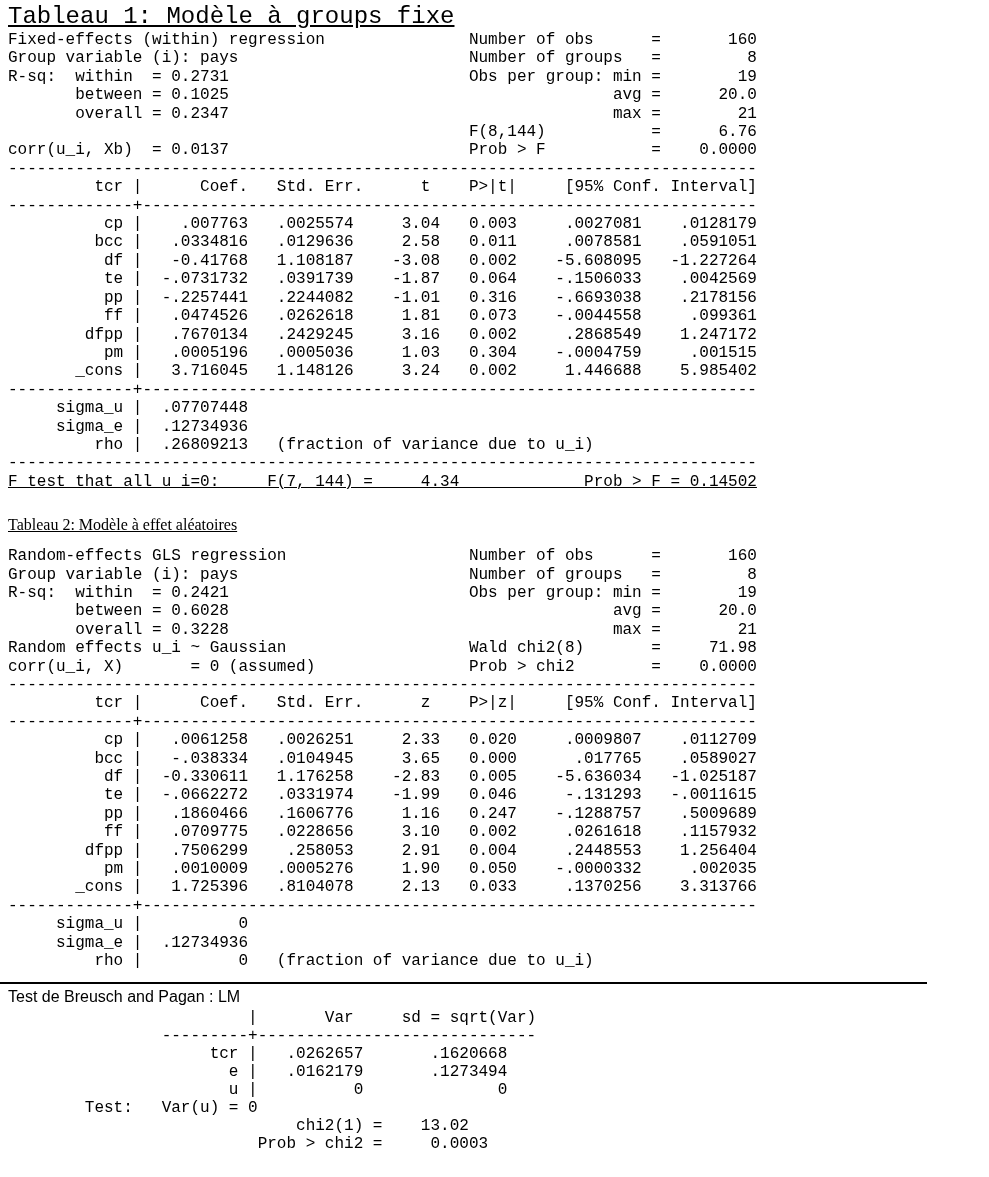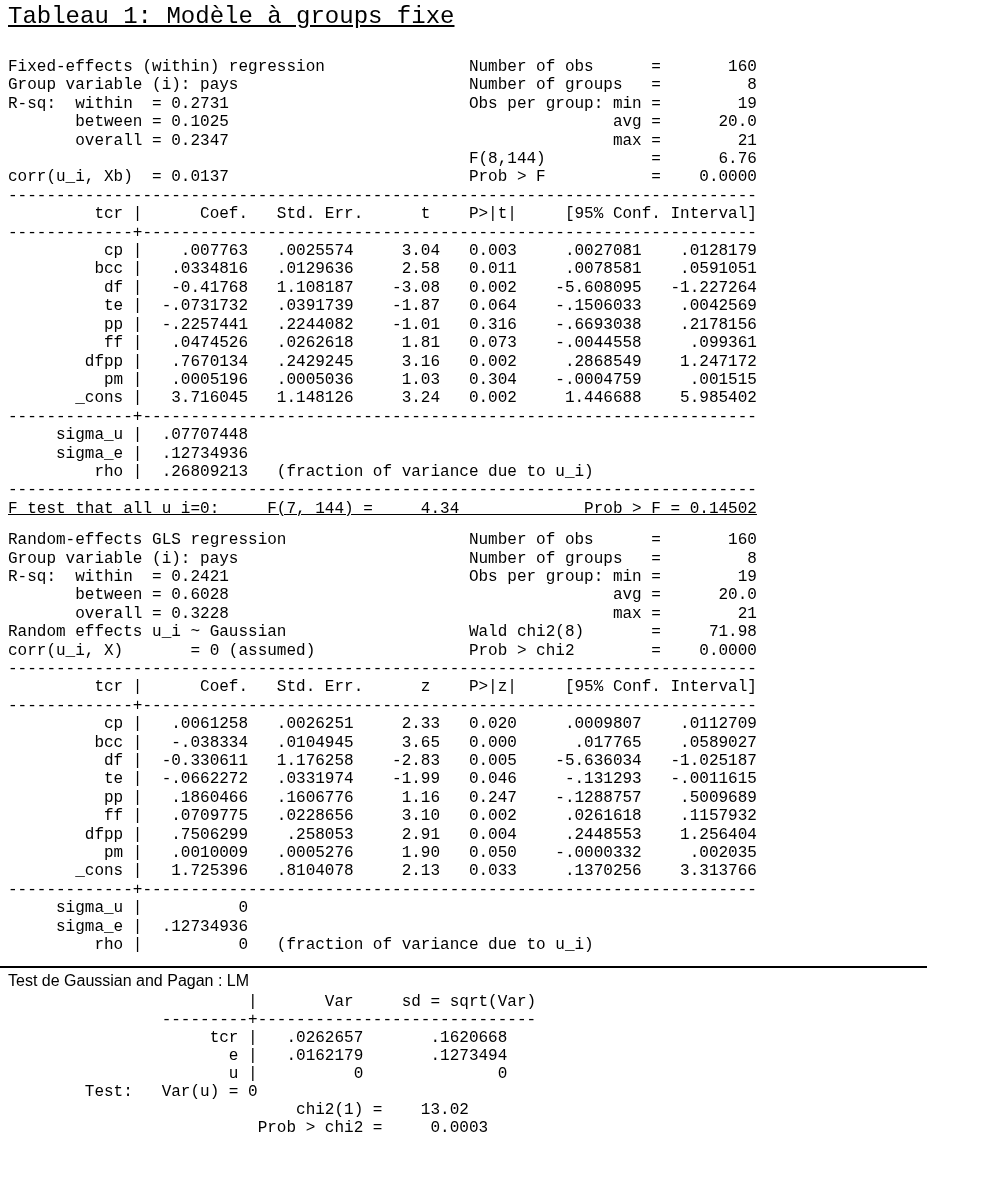--- a/index.html
+++ b/index.html
@@ -11,21 +11,21 @@
   .page { padding: 3px 0 0 8px; }
   .title1 {
     font-family: "Liberation Mono", "DejaVu Sans Mono", monospace;
     font-size: 24px; line-height: 28px; font-weight: normal;
     text-decoration: underline; margin: 0;
   }
   .stata {
     font-family: "Liberation Mono", "DejaVu Sans Mono", monospace;
     font-size: 16px; line-height: 18.4px; margin: 0; white-space: pre;
   }
-  .stata-t1 { margin-top: 27px; }
+  .stata-t1 { }
   .ftest-line {
     font-family: "Liberation Mono", "DejaVu Sans Mono", monospace;
     font-size: 16px; line-height: 18.4px; white-space: pre; margin: 0; text-decoration: underline;
   }
   .title2 {
     font-family: "Liberation Serif", "DejaVu Serif", serif;
     font-size: 16px; line-height: 19px; font-weight: normal;
     text-decoration: underline; margin: 24px 0 0 0;
   }
   .stata-t2 { margin-top: 13px; }
@@ -66,20 +66,21 @@
           pm |   .0005196   .0005036     1.03   0.304    -.0004759     .001515
        _cons |   3.716045   1.148126     3.24   0.002     1.446688    5.985402
 -------------+----------------------------------------------------------------
      sigma_u |  .07707448
      sigma_e |  .12734936
          rho |  .26809213   (fraction of variance due to u_i)
 ------------------------------------------------------------------------------</pre>
 
   <pre class="ftest-line">F test that all u_i=0:     F(7, 144) =     4.34             Prob &gt; F = 0.14502</pre>
 
+  <h2 class="title2">Tableau 2: Modèle à effet aléatoires</h2>
 
   <pre class="stata stata-t2">Random-effects GLS regression                   Number of obs      =       160
 Group variable (i): pays                        Number of groups   =         8
 R-sq:  within  = 0.2421                         Obs per group: min =        19
        between = 0.6028                                        avg =      20.0
        overall = 0.3228                                        max =        21
 Random effects u_i ~ Gaussian                   Wald chi2(8)       =     71.98
 corr(u_i, X)       = 0 (assumed)                Prob &gt; chi2        =    0.0000
 ------------------------------------------------------------------------------
          tcr |      Coef.   Std. Err.      z    P&gt;|z|     [95% Conf. Interval]
@@ -93,21 +94,21 @@
         dfpp |   .7506299    .258053     2.91   0.004     .2448553    1.256404
           pm |   .0010009   .0005276     1.90   0.050    -.0000332     .002035
        _cons |   1.725396   .8104078     2.13   0.033     .1370256    3.313766
 -------------+----------------------------------------------------------------
      sigma_u |          0
      sigma_e |  .12734936
          rho |          0   (fraction of variance due to u_i)</pre>
 
   <div>
     <div class="bp-rule"></div>
-    <h3 class="title3">Test de Gaussian and Pagan : LM</h3>
+    <h3 class="title3">Test de Breusch and Pagan : LM</h3>
     <pre class="stata stata-bp">                         |       Var     sd = sqrt(Var)
                 ---------+-----------------------------
                      tcr |   .0262657       .1620668
                        e |   .0162179       .1273494
                        u |          0              0
         Test:   Var(u) = 0
                               chi2(1) =    13.02
                           Prob &gt; chi2 =     0.0003</pre>
   </div>
 

